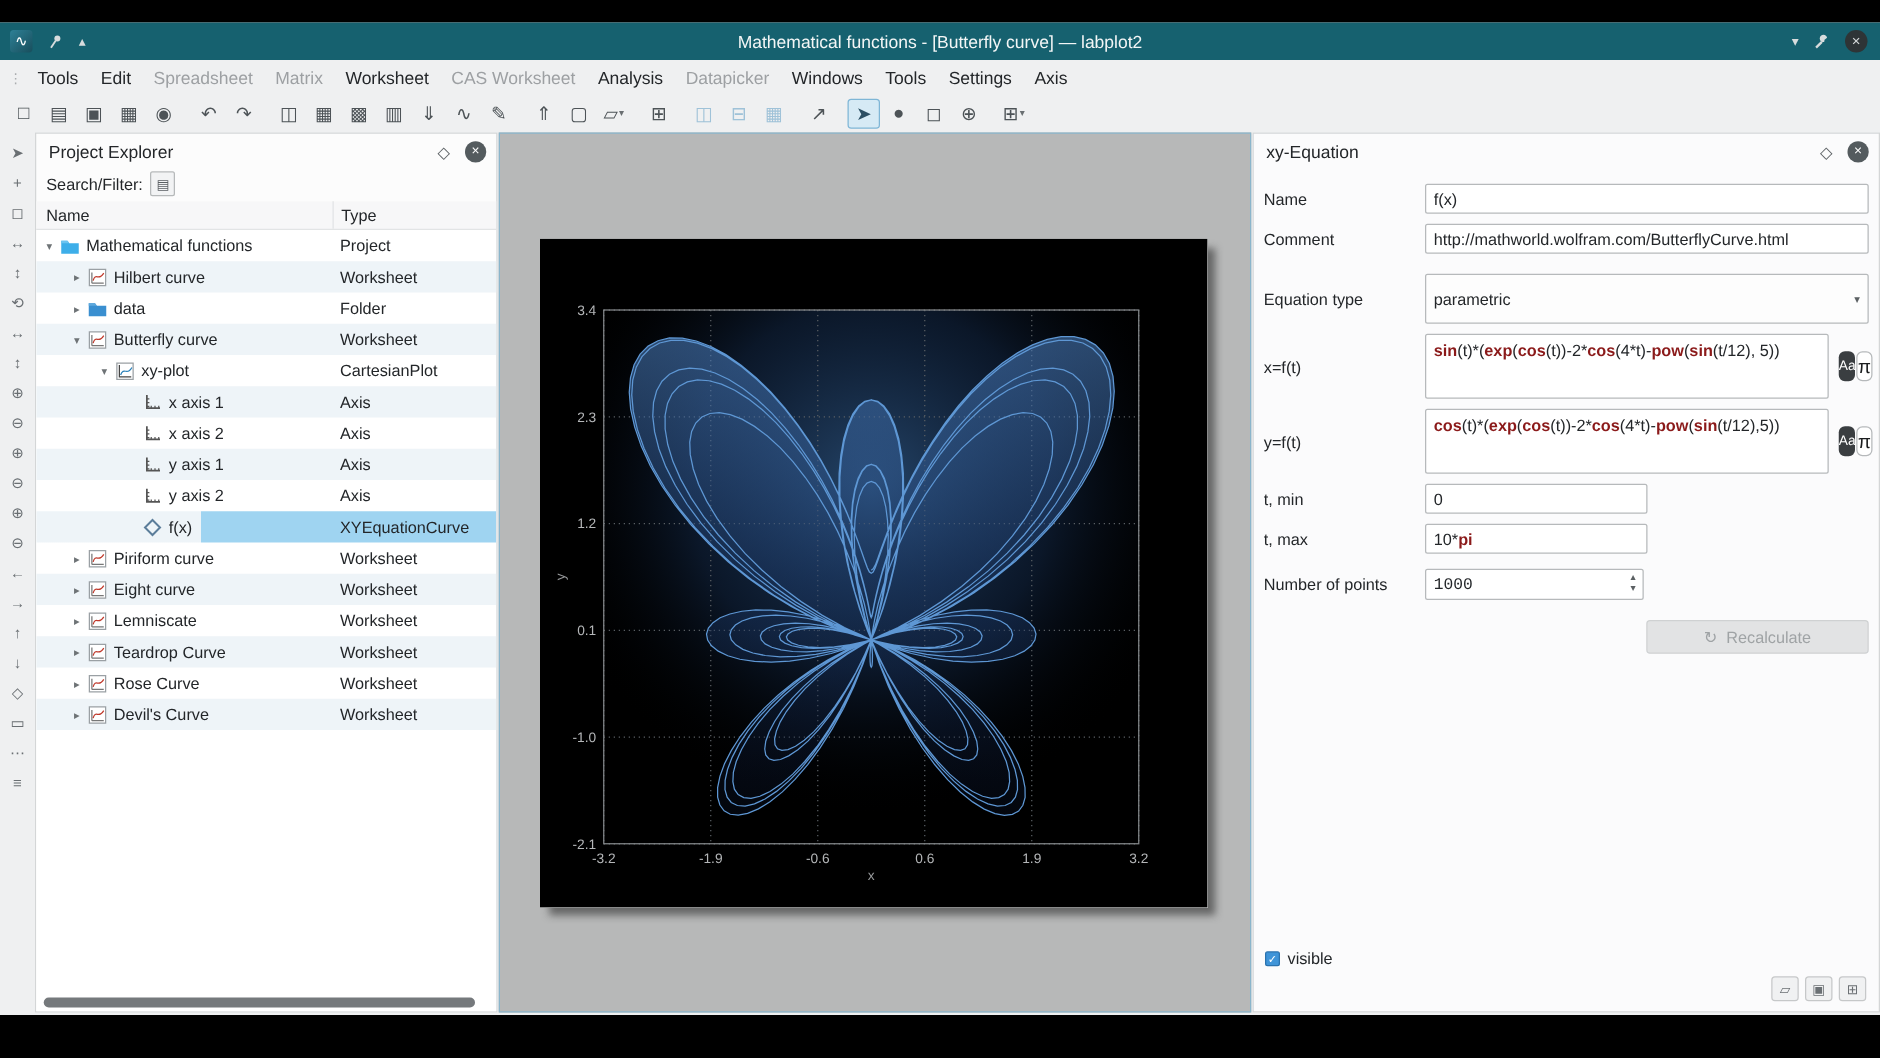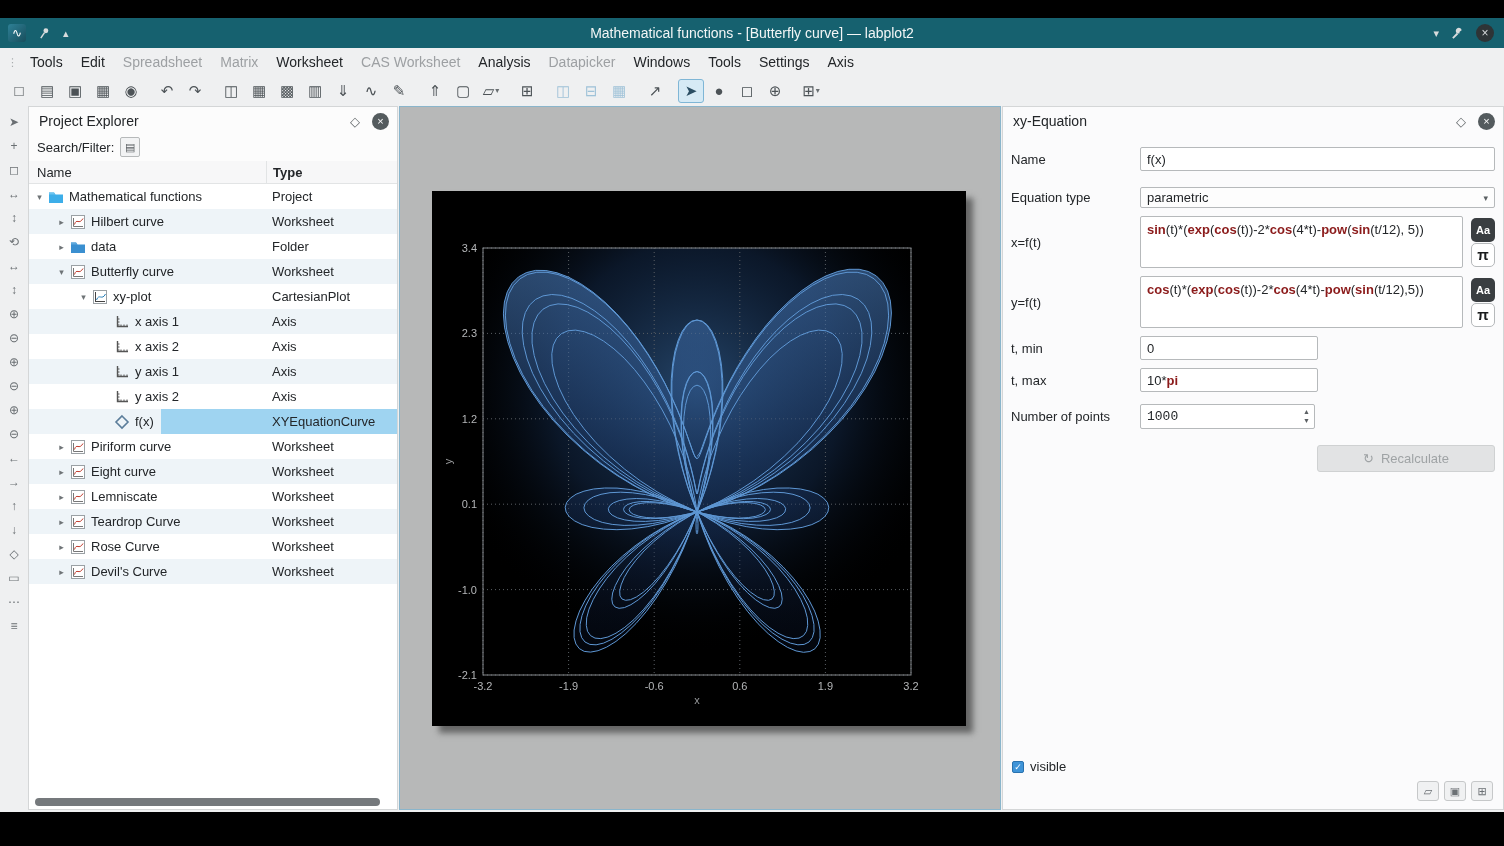--- a/index.html
+++ b/index.html
@@ -40,21 +40,21 @@
   .panel-header { height:28px; display:flex; align-items:center; padding:0 8px 0 10px; font-size:14px; color:#232629; flex:none; }
   .panel-header .spacer { flex:1; }
   .diamond { color:#5c6164; font-size:13px; margin-right:12px; }
   .closebtn { width:17px; height:17px; border-radius:50%; background:#545b5e; color:#fff; font-size:11px; display:flex; align-items:center; justify-content:center; }
   .search-row { display:flex; align-items:center; padding:2px 6px 4px 8px; gap:6px; font-size:13px; color:#232629; flex:none; }
   .search-input { flex:1; height:22px; border:1px solid #b6b9ba; border-radius:2px; padding:0 6px; font-size:13px; background:#fff; outline:none; color:#232629; }
   .search-input::placeholder { color:#9aa0a3; }
   .filter-btn { width:20px; height:20px; border:1px solid #b6b9ba; background:#f2f3f4; border-radius:2px; font-size:11px; color:#5b6063; display:flex; align-items:center; justify-content:center; }
   .tree-header { display:flex; height:23px; align-items:center; font-size:13px; color:#232629; border-bottom:1px solid #e2e4e5; background:#f7f7f8; flex:none; position:relative; }
   .tree-header .hname { padding-left:8px; }
-  .tree-header .htype { position:absolute; left:237px; border-left:1px solid #e2e4e5; padding-left:6px; height:100%; display:flex; align-items:center; right:0;font-weight:bold; }
+  .tree-header .htype { position:absolute; left:237px; border-left:1px solid #e2e4e5; padding-left:6px; height:100%; display:flex; align-items:center; right:0; }
   .tree { flex:1; overflow:hidden; background:#fff; font-size:13px; color:#232629; }
   .trow { height:25px; display:flex; align-items:center; position:relative; }
   .trow.alt { background:#eef4f8; }
   .trow.selected { background:linear-gradient(to right,#eef4f8 0 132px,#9fd4f1 132px); }
   .twisty { width:13px; color:#6e7376; font-size:9px; text-align:center; flex:none; }
   .ticon { width:16px; height:16px; margin:0 5px 0 2px; flex:none; }
   .ticon svg { width:16px; height:16px; display:block; }
   .tname { white-space:nowrap; }
   .ttype { position:absolute; left:243px; }
   .hscroll { position:absolute; bottom:3px; left:6px; right:10px; height:8px; }
@@ -66,27 +66,27 @@
 
   
   .dock { width:502px; flex:none; background:#fbfbfc; border:1px solid #d4d6d7; display:flex; flex-direction:column; font-size:13px; color:#232629; position:relative; margin:1px 0 2px 1px; }
   .tabbar { display:flex; padding:6px 8px 0 8px; gap:2px; border-bottom:1px solid #cdcfd0; flex:none; }
   .tab { padding:3px 9px 4px 9px; border:1px solid #c6c8c9; border-bottom:none; background:#e7e8e9; border-radius:3px 3px 0 0; color:#3a3d3f; }
   .tab.active { background:#fbfbfc; border-top:2px solid #55a5d0; position:relative; top:1px; padding-top:2px; }
   .form { padding:12px 8px 0 8px; display:flex; flex-direction:column; gap:8px; }
   .frow { display:flex; align-items:center; }
   .frow label { width:129px; flex:none; }
   .fld-input { flex:1; height:24px; border:1px solid #b6b9bb; border-radius:2px; background:#fff; padding:0 6px; font-size:13px; color:#232629; outline:none; }
-  .combo { flex:1; height:21px; border:1px solid #b6b9bb; border-radius:2px; background:#fdfdfd; padding:0 6px; display:flex; align-items:center; }
+  .combo { flex:1; height:40px; border:1px solid #b6b9bb; border-radius:2px; background:#fdfdfd; padding:0 6px; display:flex; align-items:center; }
   .combo .cval { flex:1; }
   .combo .carrow { color:#5b6063; font-size:9px; padding-left:6px; }
   .eqrow { display:flex; align-items:center; }
   .eqrow label { width:129px; flex:none; }
   .eqbox { flex:1; height:52px; border:1px solid #b6b9bb; background:#fff; border-radius:2px; padding:4px 6px; overflow:hidden; line-height:1.35; }
-  .eqbtns { display:flex; flex-direction:column; gap:1px; margin-left:8px; width:24px; flex:none;font-weight:bold; }
+  .eqbtns { display:flex; flex-direction:row; gap:1px; margin-left:8px; width:24px; flex:none; }
   .btn-aa { width:24px; height:24px; background:#3a3e41; color:#fff; border-radius:5px; font-size:11px; display:flex; align-items:center; justify-content:center; }
   .btn-pi { width:24px; height:24px; background:#fff; border:1px solid #b6b9bb; border-radius:5px; font-size:15px; display:flex; align-items:center; justify-content:center; color:#1b1d1e; }
   .kw { color:#8b1a1a; font-weight:bold; }
   .short { max-width:178px; flex:none; width:178px; }
   .spin { width:175px; height:25px; border:1px solid #b6b9bb; border-radius:2px; background:#fff; display:flex; align-items:center; padding:0 4px 0 6px; }
   .spin .sval { flex:1;font-family:Liberation Mono, monospace; }
   .spin .sarrows { display:flex; flex-direction:column; font-size:7px; color:#5b6063; line-height:1.15; }
   .recalc-row { display:flex; justify-content:flex-end; margin-top:8px; }
   .recalc { width:178px; height:27px; background:#e2e3e4; border:1px solid #cfd1d2; color:#9fa3a5; border-radius:3px; display:flex; align-items:center; justify-content:center; gap:7px; font-size:13px; }
   .visible-row { position:absolute; bottom:35px; left:9px; display:flex; align-items:center; gap:6px; }
@@ -458,20 +458,24 @@
           <span class="spacer"></span>
           <span class="diamond">◇</span>
           <span class="closebtn">×</span>
         </div>
 
         <div class="form">
           <div class="frow">
             <label>Name</label>
             <input class="fld-input" type="text" value="f(x)" style="">
           </div>
+          <div class="frow">
+            <label>Comment</label>
+            <input class="fld-input" type="text" value="http://mathworld.wolfram.com/ButterflyCurve.html" style="">
+          </div>
           <div class="frow" style="margin-top:8px;">
             <label>Equation type</label>
             <div class="combo">
               <span class="cval">parametric</span>
               <span class="carrow">▾</span>
             </div>
           </div>
           <div class="eqrow">
             <label>x=f(t)</label>
             <div class="eqbox"><span class="kw">sin</span>(t)*(<span class="kw">exp</span>(<span class="kw">cos</span>(t))-2*<span class="kw">cos</span>(4*t)-<span class="kw">pow</span>(<span class="kw">sin</span>(t/12), 5))</div>

